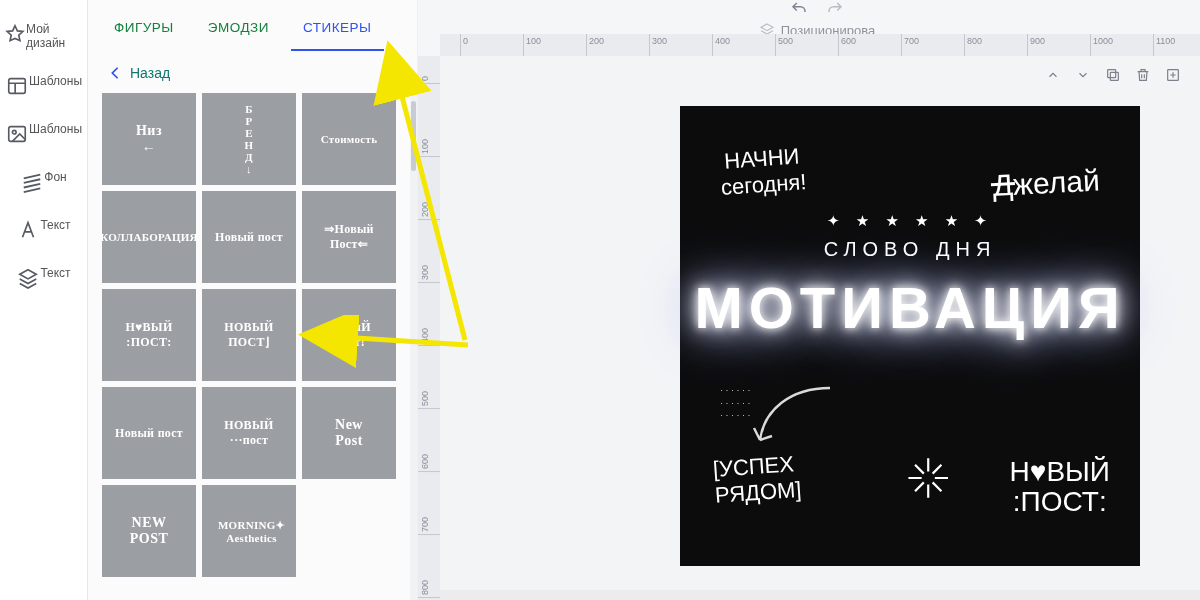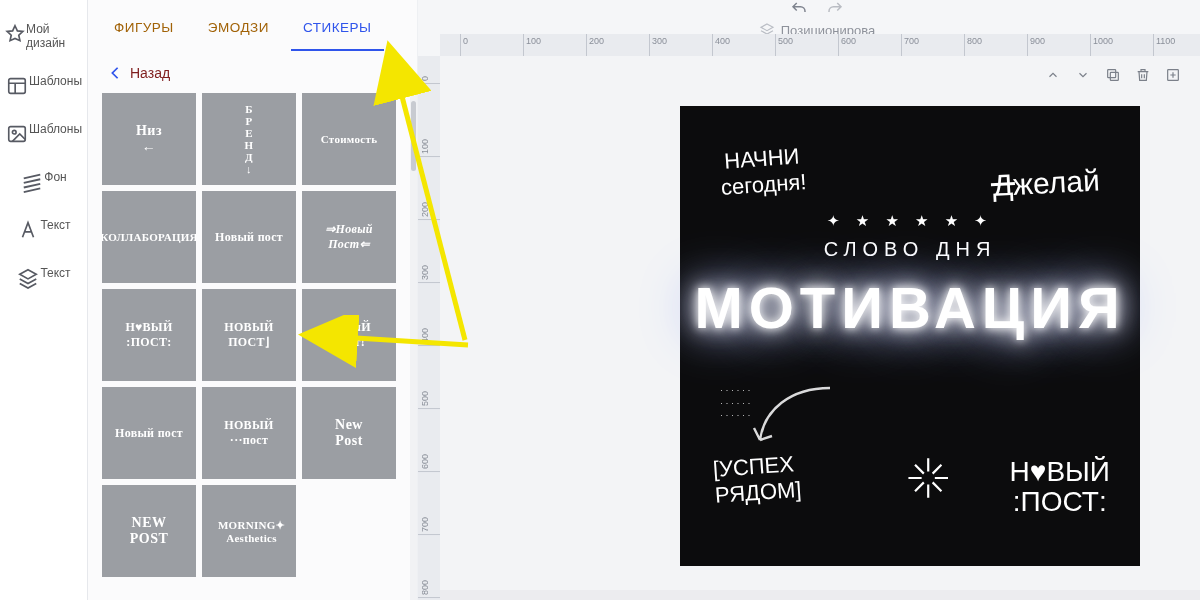--- a/index.html
+++ b/index.html
@@ -9,23 +9,23 @@
   .lnav { width: 88px; background: #fff; border-right: 1px solid #e6e8ec; display: flex; flex-direction: column; align-items: stretch; padding-top: 12px; }
   .lnav-item { display: flex; flex-direction: row; align-items: flex-start; justify-content: center; gap: 0; padding: 10px 4px 14px; font-size: 12px; color: #555; cursor: pointer; position: relative; }
   .lnav-item.active { background: #eaf0fb; color: #2f54eb; }
   .lnav-item.active::after { content:""; position:absolute; bottom:-2px; left:18px; right:18px; height:4px; background:#f4e600; }
   .lnav-item .ic { width: 24px; height: 24px; display:flex; align-items:center; justify-content:center; color:#575a63; }
   .lnav-item.active .ic { color:#2f54eb; }
 
   
   .panel { width: 330px; background: #fbfbfc; display:flex; flex-direction:column; border-right:1px solid #eef0f3; }
   .ptabs { display:flex; padding: 10px 14px 0; gap: 10px; }
-  .ptab { font-size: 13.5px; letter-spacing:.5px; color:#a16207; padding: 10px 12px 14px; cursor:pointer; border-bottom:2px solid transparent; }
+  .ptab { font-size: 13.5px; letter-spacing:.5px; color:#15803d; padding: 10px 12px 14px; cursor:pointer; border-bottom:2px solid transparent; }
   .ptab.active { color:#2f54eb; border-bottom:2px solid #2f54eb; }
-  .pback { display:flex; align-items:center; gap:10px; color:#7f1d1d; font-size:14px; padding:14px 22px 12px; cursor:pointer; }
+  .pback { display:flex; align-items:center; gap:10px; color:#0f766e; font-size:14px; padding:14px 22px 12px; cursor:pointer; }
   .grid-wrap { flex:1; overflow:auto; padding:0 10px 10px 14px; }
   .grid { display:grid; grid-template-columns: repeat(3, 94px); gap:6px; }
   .cell { width:94px; height:92px; background:#9b9ea3; display:flex; align-items:center; justify-content:center; color:#fff; font-weight:700; font-size:14px; text-align:center; padding:6px; overflow:hidden; font-family:"Comic Sans MS","Marker Felt",cursive; letter-spacing:.5px; cursor:pointer; }
   .cell.small { font-size:12px; letter-spacing:.3px; }
   .cell.tiny { font-size:11px; letter-spacing:.3px; }
   .grid-sb { position:absolute; top:0; bottom:0; right:0; width:7px; background:#f1f2f4; }
   .grid-sb::before{content:"";position:absolute;top:8px;left:1px;width:5px;height:70px;background:#c8cbd1;border-radius:3px;}
   .grid-wrap{position:relative;padding-right:18px;}
 
   
@@ -138,21 +138,21 @@
 ←</div>
       <div class="cell tiny" style="white-space: pre;">Б
 Р
 Е
 Н
 Д
 ↓</div>
       <div class="cell tiny">Стоимость</div>
       <div class="cell tiny">·КОЛЛАБОРАЦИЯ·</div>
       <div class="cell small">Новый пост</div>
-      <div class="cell small" style="white-space: pre; font-style: italic;">⇒Новый
+      <div class="cell small" style="white-space: pre;">⇒Новый
 Пост⇐</div>
       <div class="cell small" style="white-space: pre;">Н♥ВЫЙ
 :ПОСТ:</div>
       <div class="cell small" style="white-space: pre;">НОВЫЙ
 ПОСТ⌋</div>
       <div class="cell small" style="white-space: pre;">НоВыЙ
 Пост!</div>
       <div class="cell small">Новый пост</div>
       <div class="cell small" style="white-space: pre;">НОВЫЙ
 ···пост</div>

